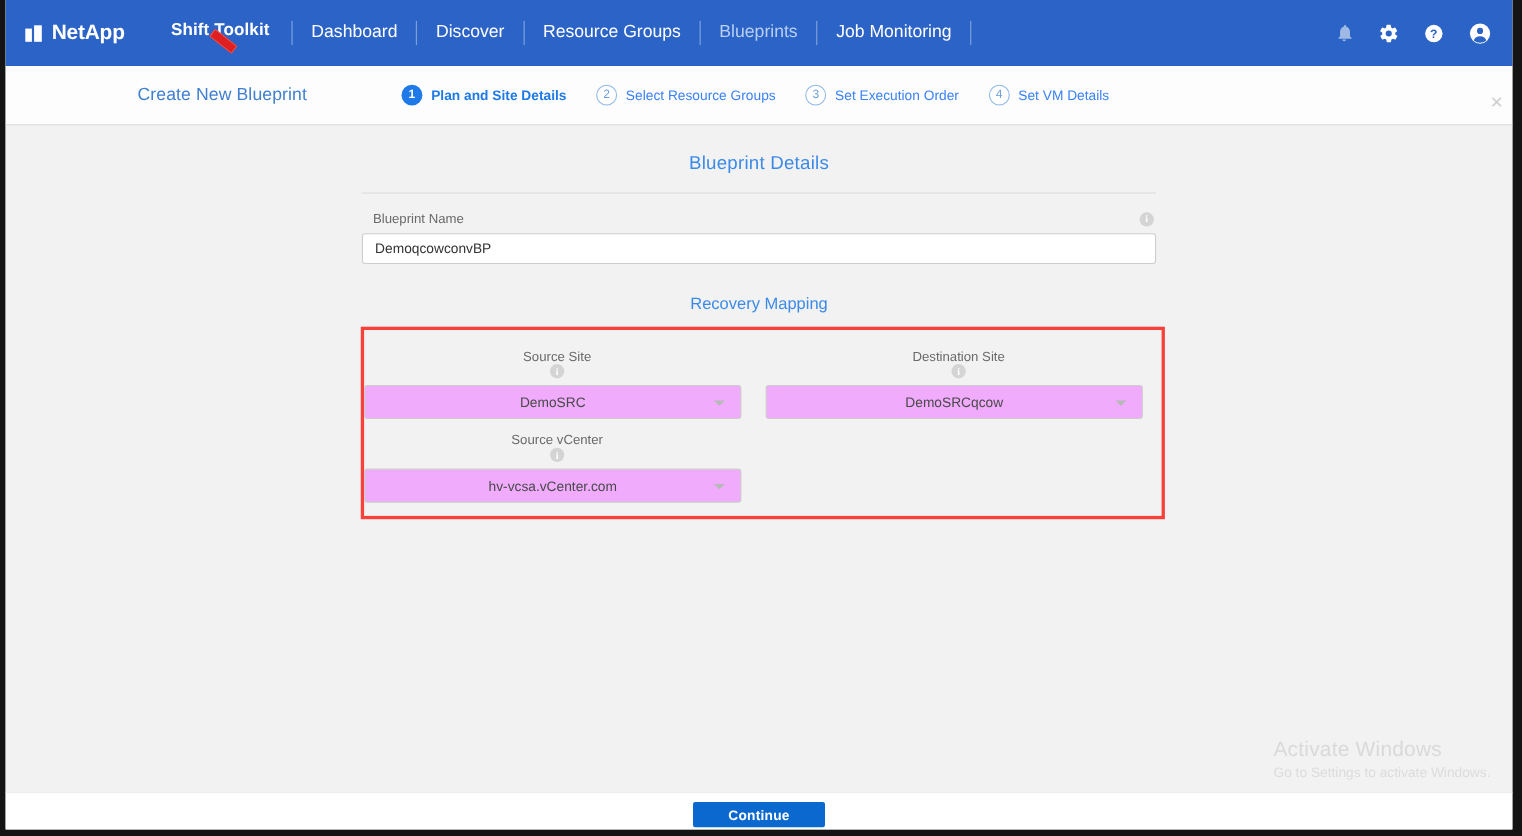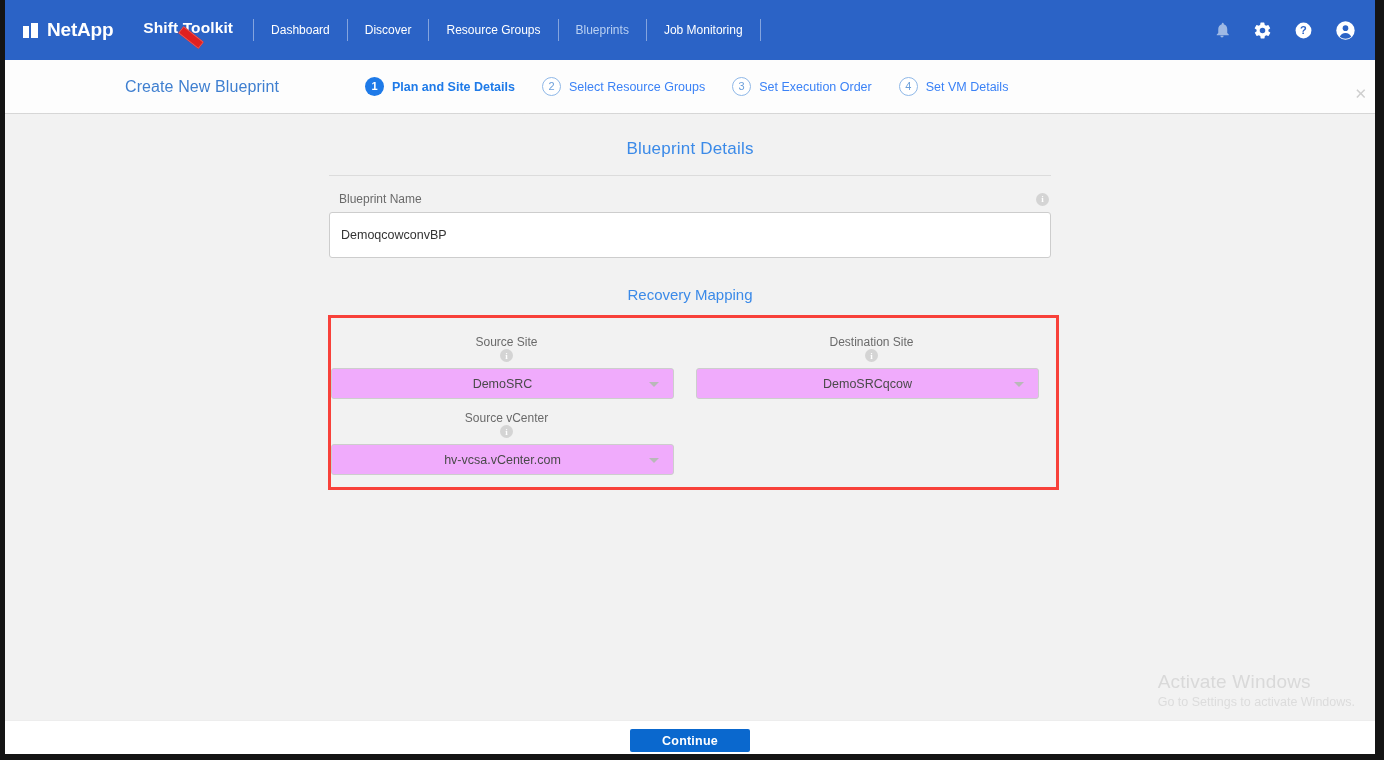--- a/index.html
+++ b/index.html
@@ -34,21 +34,21 @@
     display: flex;
     align-items: center;
     padding: 0 0 0 18px;
     color: #ffffff;
   }
 
   .netapp-logo {
     display: flex;
     align-items: center;
     gap: 7px;
-    margin-right: 30px;
+    margin-right: 42px;
   }
   .logo-mark {
     display: inline-block;
     width: 17px;
     height: 15px;
     position: relative;
   }
   .logo-mark::before {
     content: "";
     position: absolute;
@@ -97,21 +97,21 @@
 
   .nav-sep {
     width: 1px;
     height: 22px;
     background: rgba(255,255,255,0.42);
     margin: 0 0px;
     flex: 0 0 auto;
   }
 
   .nav-link {
-    font-size: 12px;
+    font-size: 16px;
     color: #ffffff;
     padding: 0 17px;
     white-space: nowrap;
     cursor: pointer;
     line-height: 60px;
   }
   .nav-link.active { color: #b9d0f2; }
 
   .nav-right {
     margin-left: auto;
@@ -246,21 +246,21 @@
     display: flex;
     align-items: center;
     justify-content: center;
     font-family: "Liberation Serif", serif;
     cursor: pointer;
     flex: 0 0 auto;
   }
 
   .text-input {
     width: 100%;
-    height: 46px;
+    height: 28px;
     background: #ffffff;
     border: 1px solid #cdcdcd;
     border-radius: 3px;
     font-size: 12.5px;
     color: #333333;
     padding: 0 11px;
     font-family: "Liberation Sans", sans-serif;
     outline: none;
   }
 

